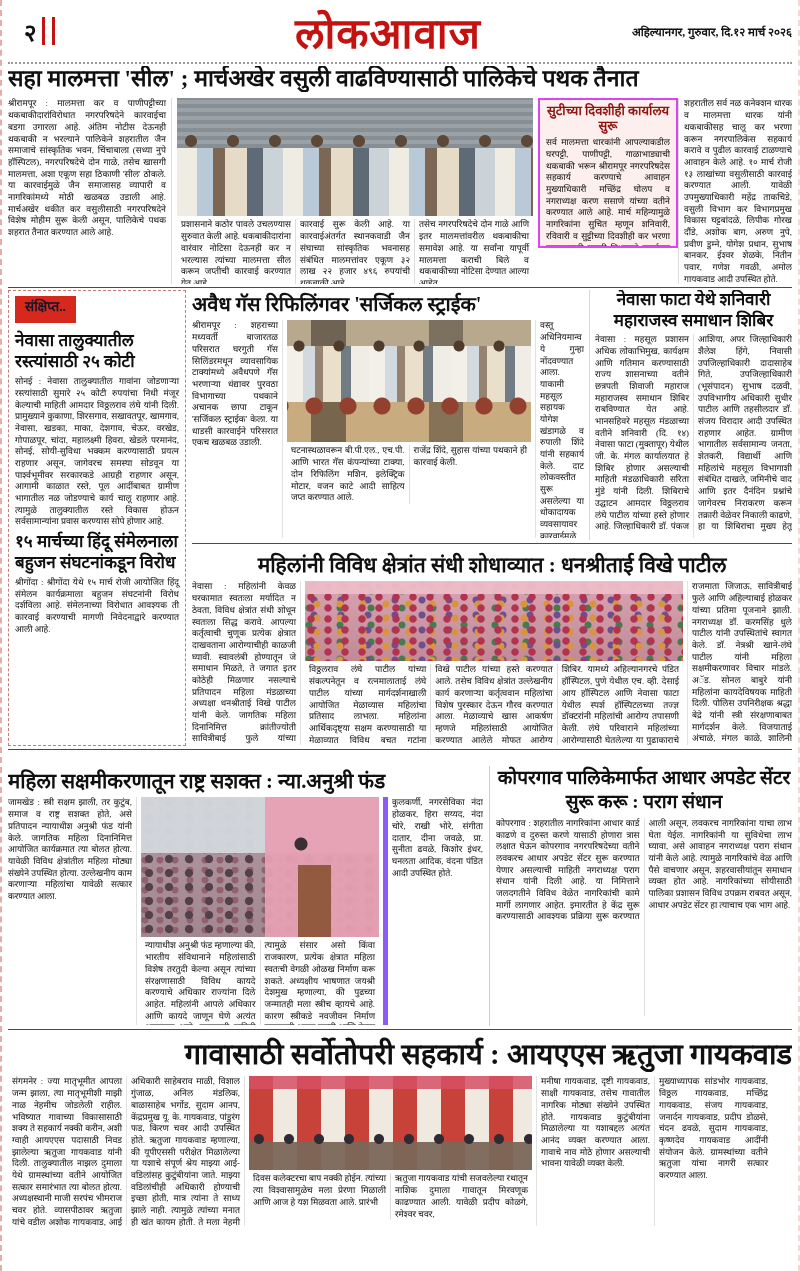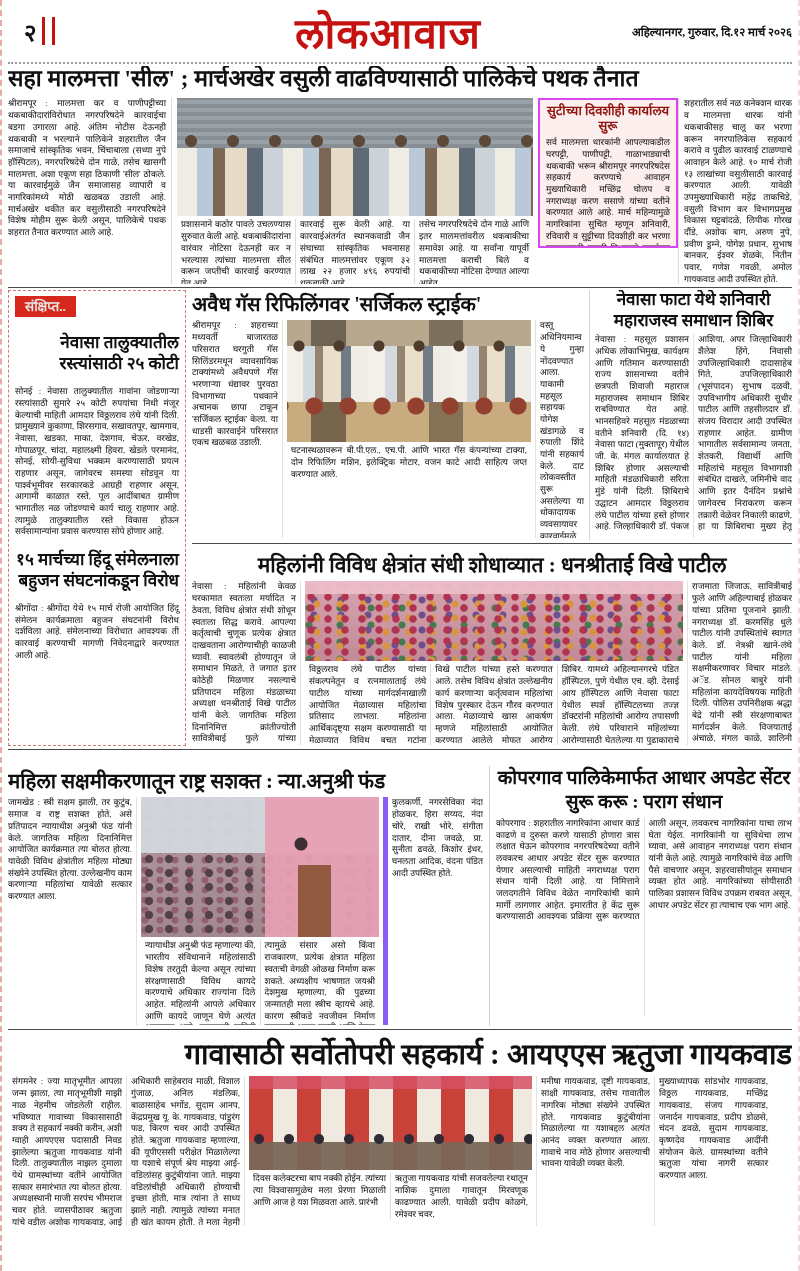--- a/index.html
+++ b/index.html
@@ -27,22 +27,22 @@
   .caps{display:flex;margin-top:3px;overflow:hidden;}
   .caps > div{flex:1;padding:0 4px;}
   .caps > div + div{border-left:1px solid #dcdcdc;}
   .notice{width:140px;box-sizing:border-box;border:2px solid #d946ef;background:#fcefed;padding:4px 6px;height:150px;overflow:hidden;}
   .notice-title{font-size:13px;font-weight:800;text-align:center;color:#8e1410;margin-bottom:3px;line-height:1.15;}
   .lead-colR{flex:1;padding-left:5px;border-left:1px solid #dcdcdc;}
 
   
   .middle{height:456px;overflow:hidden;margin-top:2px;}
   .briefs{width:178px;box-sizing:border-box;border:1px dashed #c87b73;padding:3px 6px;overflow:hidden;}
-  .briefs-label{background:#d6281c;color:#e5e5e5;font-weight:800;font-size:13.5px;padding:1px 10px 2px;display:inline-block;margin:2px 0 4px;}
-  .brief-hl{font-size:17px;font-weight:800;text-align:right;line-height:1.2;margin:12px 0;}
+  .briefs-label{background:#d6281c;color:#0f172a;font-weight:800;font-size:13.5px;padding:1px 10px 8px;display:inline-block;margin:2px 0 4px;}
+  .brief-hl{font-size:17px;font-weight:800;text-align:left;line-height:1.2;margin:4px 0;}
   .mid-right{flex:1;padding-left:6px;display:flex;flex-direction:column;overflow:hidden;}
   .mid-top{display:flex;height:250px;overflow:hidden;}
   .gas{width:398px;box-sizing:border-box;padding-right:5px;border-right:1px solid #d8d8d8;}
   .gas-hl{font-size:20px;margin:0 0 3px;font-weight:800;white-space:nowrap;overflow:hidden;}
   .gas-body{display:flex;height:218px;overflow:hidden;}
   .gas-colL{width:86px;padding-right:4px;border-right:1px solid #e2e2e2;}
   .gas-center{width:252px;box-sizing:border-box;padding:0 4px;}
   .gas-colR{flex:1;padding-left:4px;border-left:1px solid #e2e2e2;}
   .camp{flex:1;padding-left:5px;overflow:hidden;}
   .camp-hl{font-size:17px;text-align:center;margin:0 0 3px;font-weight:800;line-height:1.2;}
@@ -173,20 +173,21 @@
     <div class="mid-right">
       <div class="mid-top">
         <article class="gas">
           <h3 class="gas-hl">अवैध गॅस रिफिलिंगवर 'सर्जिकल स्ट्राईक'</h3>
           <div class="gas-body">
             <div class="txt gas-colL">श्रीरामपूर : शहराच्या मध्यवर्ती बाजारतळ परिसरात घरगुती गॅस सिलिंडरमधून व्यावसायिक टाक्यांमध्ये अवैधपणे गॅस भरणाऱ्या धंद्यावर पुरवठा विभागाच्या पथकाने अचानक छापा टाकून 'सर्जिकल स्ट्राईक' केला. या धाडसी कारवाईने परिसरात एकच खळबळ उडाली.</div>
             <div class="gas-center">
               <div class="photo photo-gas"></div>
               <div class="caps">
                 <div class="txt">घटनास्थळावरून बी.पी.एल., एच.पी. आणि भारत गॅस कंपन्यांच्या टाक्या, दोन रिफिलिंग मशिन, इलेक्ट्रिक मोटार, वजन काटे आदी साहित्य जप्त करण्यात आले.</div>
+                <div class="txt">राजेंद्र शिंदे, सुहास यांच्या पथकाने ही कारवाई केली.</div>
               </div>
             </div>
             <div class="txt gas-colR">वस्तू अधिनियमान्वये गुन्हा नोंदवण्यात आला. याकामी महसूल सहायक योगेश खंडागळे व रुपाली शिंदे यांनी सहकार्य केले. दाट लोकवस्तीत सुरू असलेल्या या धोकादायक व्यवसायावर कारवाईमुळे अवैध धंदेवाल्यांचे धाबे दणाणले आहे.</div>
           </div>
         </article>
         <article class="camp">
           <h3 class="camp-hl">नेवासा फाटा येथे शनिवारी महाराजस्व समाधान शिबिर</h3>
           <div class="txt cols2 camp-body">नेवासा : महसूल प्रशासन अधिक लोकाभिमुख, कार्यक्षम आणि गतिमान करण्यासाठी राज्य शासनाच्या वतीने छत्रपती शिवाजी महाराज महाराजस्व समाधान शिबिर राबविण्यात येत आहे. भानसहिवरे महसूल मंडळाच्या वतीने शनिवारी (दि. १४) नेवासा फाटा (मुक्तापूर) येथील जी. के. मंगल कार्यालयात हे शिबिर होणार असल्याची माहिती मंडळाधिकारी सरिता मुंडे यांनी दिली. शिबिराचे उद्घाटन आमदार विठ्ठलराव लंघे पाटील यांच्या हस्ते होणार आहे. जिल्हाधिकारी डॉ. पंकज आशिया, अपर जिल्हाधिकारी शैलेश हिंगे, निवासी उपजिल्हाधिकारी दादासाहेब गिते, उपजिल्हाधिकारी (भूसंपादन) सुभाष दळवी, उपविभागीय अधिकारी सुधीर पाटील आणि तहसीलदार डॉ. संजय विरादार आदी उपस्थित राहणार आहेत. ग्रामीण भागातील सर्वसामान्य जनता, शेतकरी, विद्यार्थी आणि महिलांचे महसूल विभागाशी संबंधित दाखले, जमिनीचे वाद आणि इतर दैनंदिन प्रश्नांचे जागेवरच निराकरण करून तक्रारी वेळेवर निकाली काढणे, हा या शिबिराचा मुख्य हेतू आहे. भानसहिवरे मंडळातील नेवासा फाटा (मुक्तापूर), सुरेशनगर, मक्तापूर, पिचडगाव, नागापूर, गोंडेगाव देवी, सौंदाळे, बुऱ्हाणगाव आणि वस्ताळ दुमाला येथील नागरिकांनी व शेतकऱ्यांनी मोठ्या संख्येने उपस्थित राहून या शिबिराचा लाभ घ्यावा, असे आवाहन मंडळाधिकारी सरिता मुंडे यांच्यासह ग्राम महसूल अधिकारी आचरत जोशी, श्रेया काळे, रमेश रिडे, सोमनाथ गव्हाणे, गोरक्षनाथ दराडे यांनी केले आहे.</div>
         </article>
       </div>

